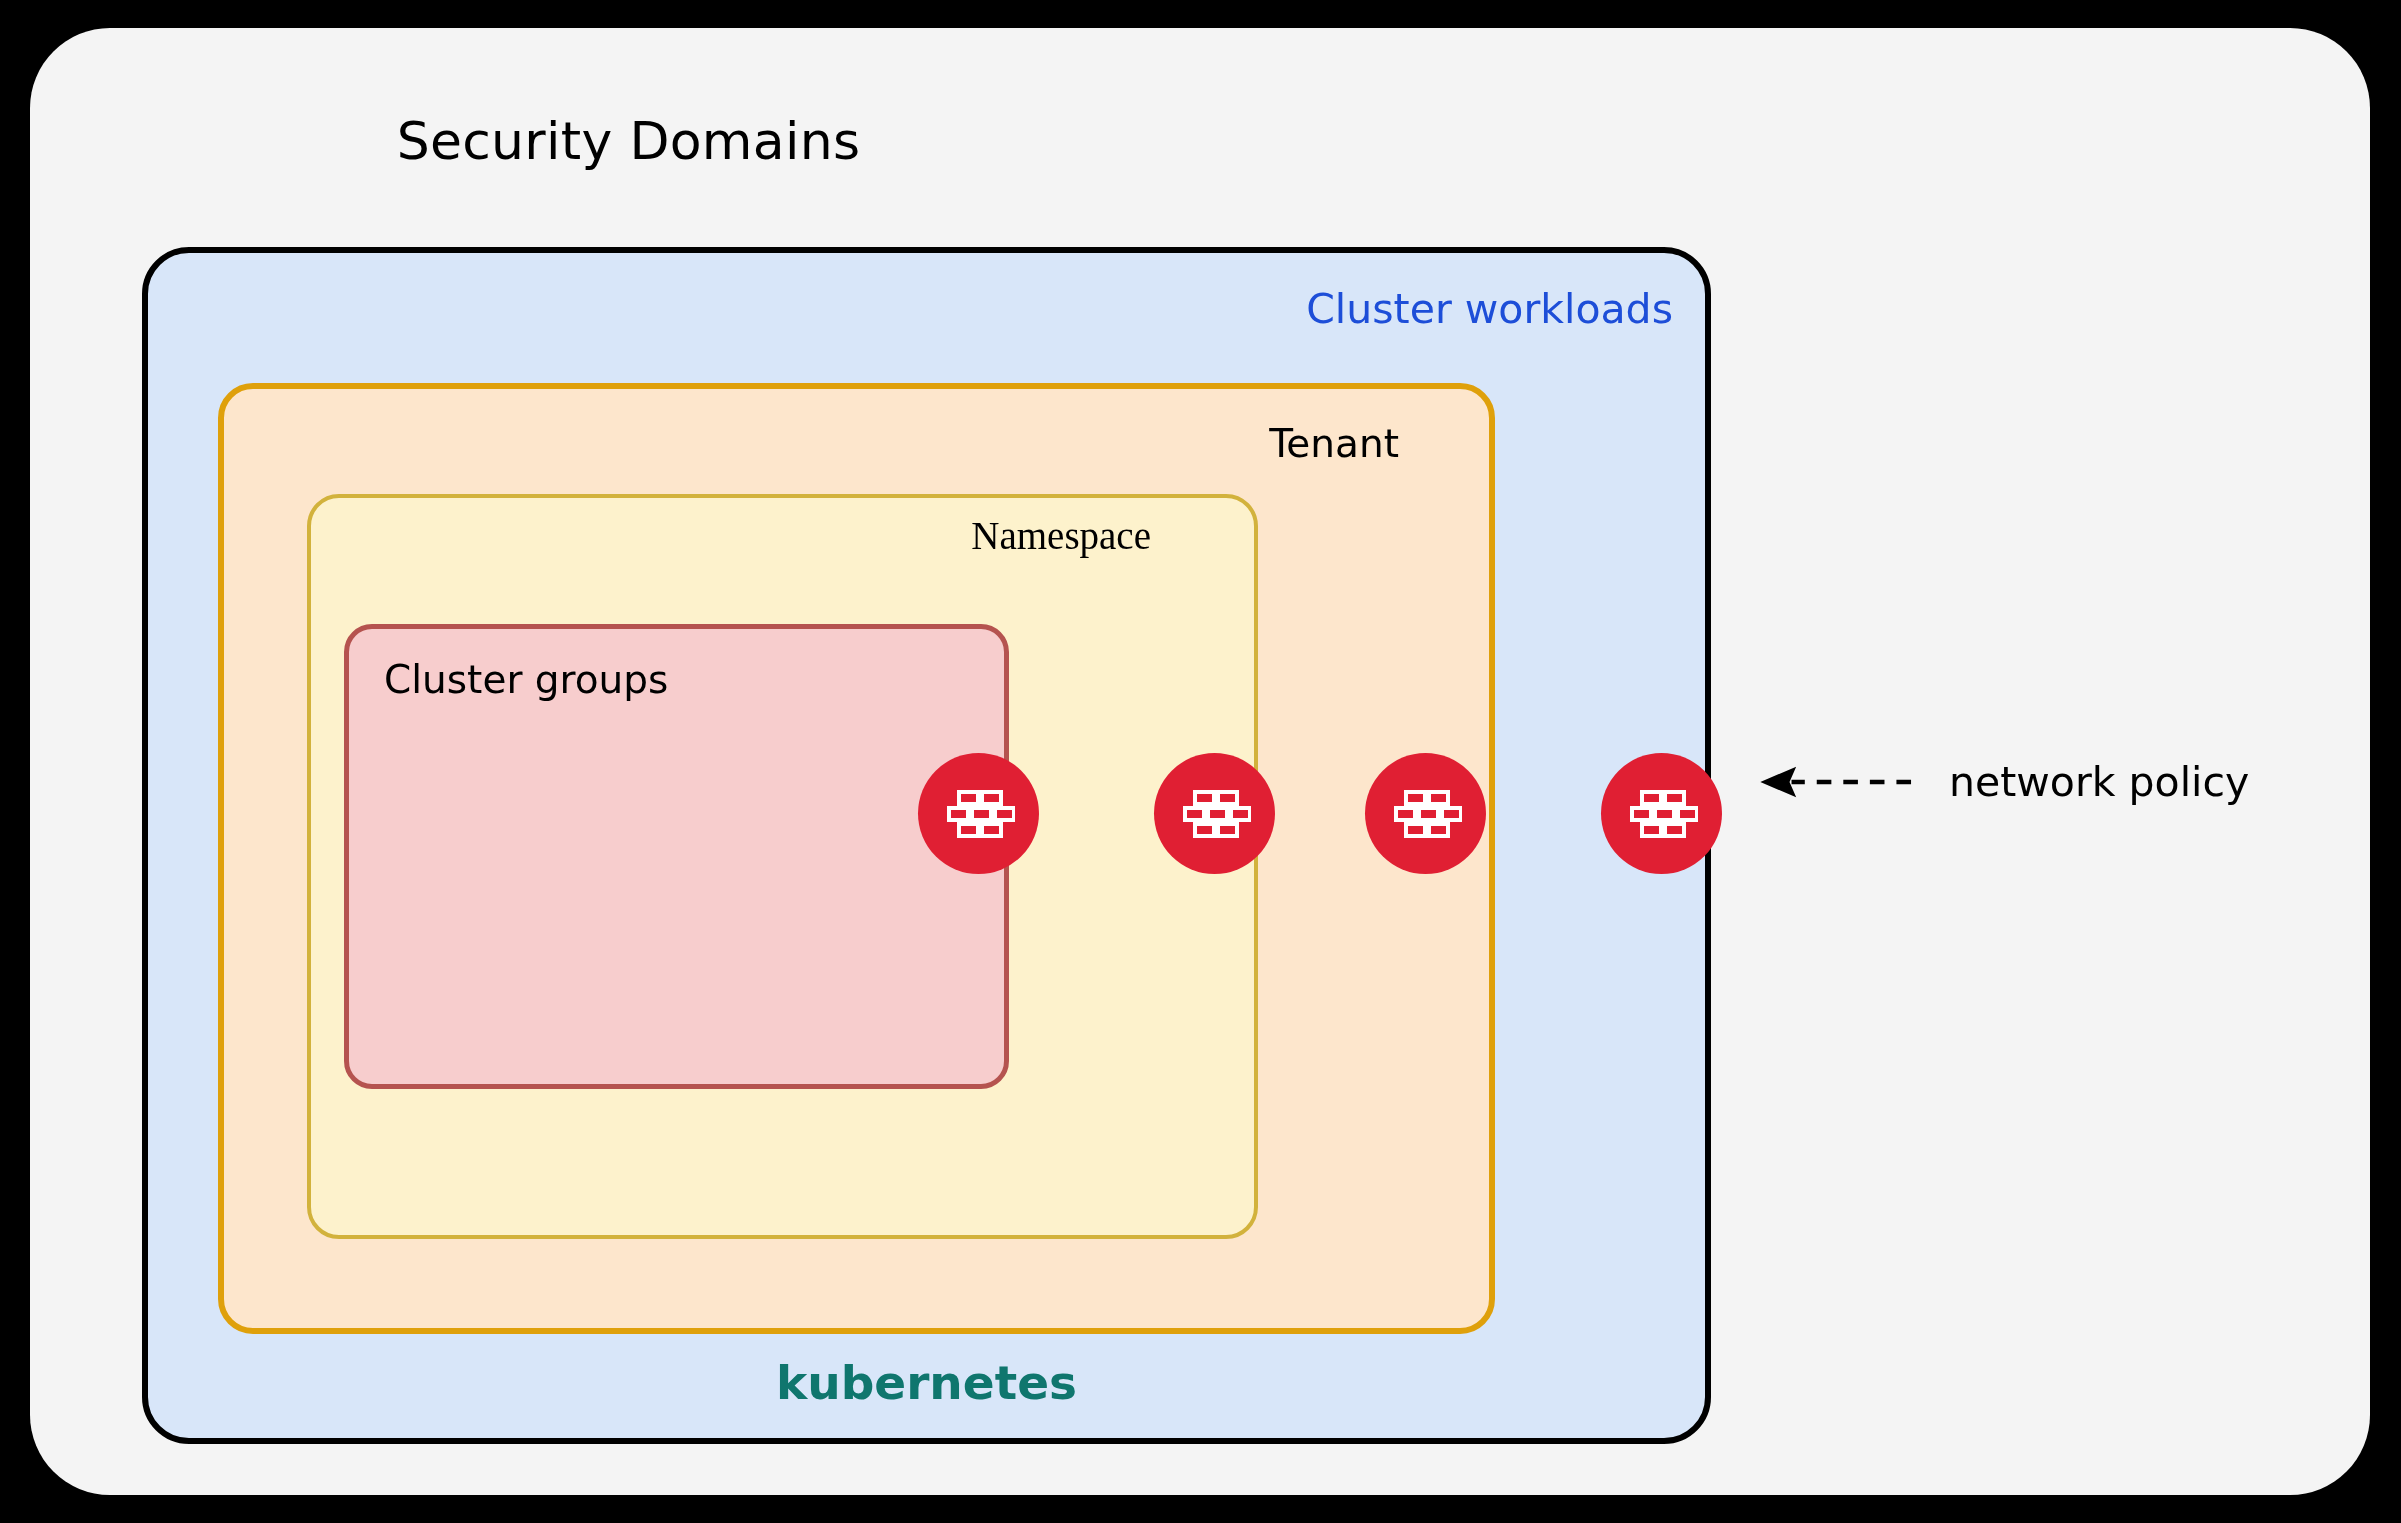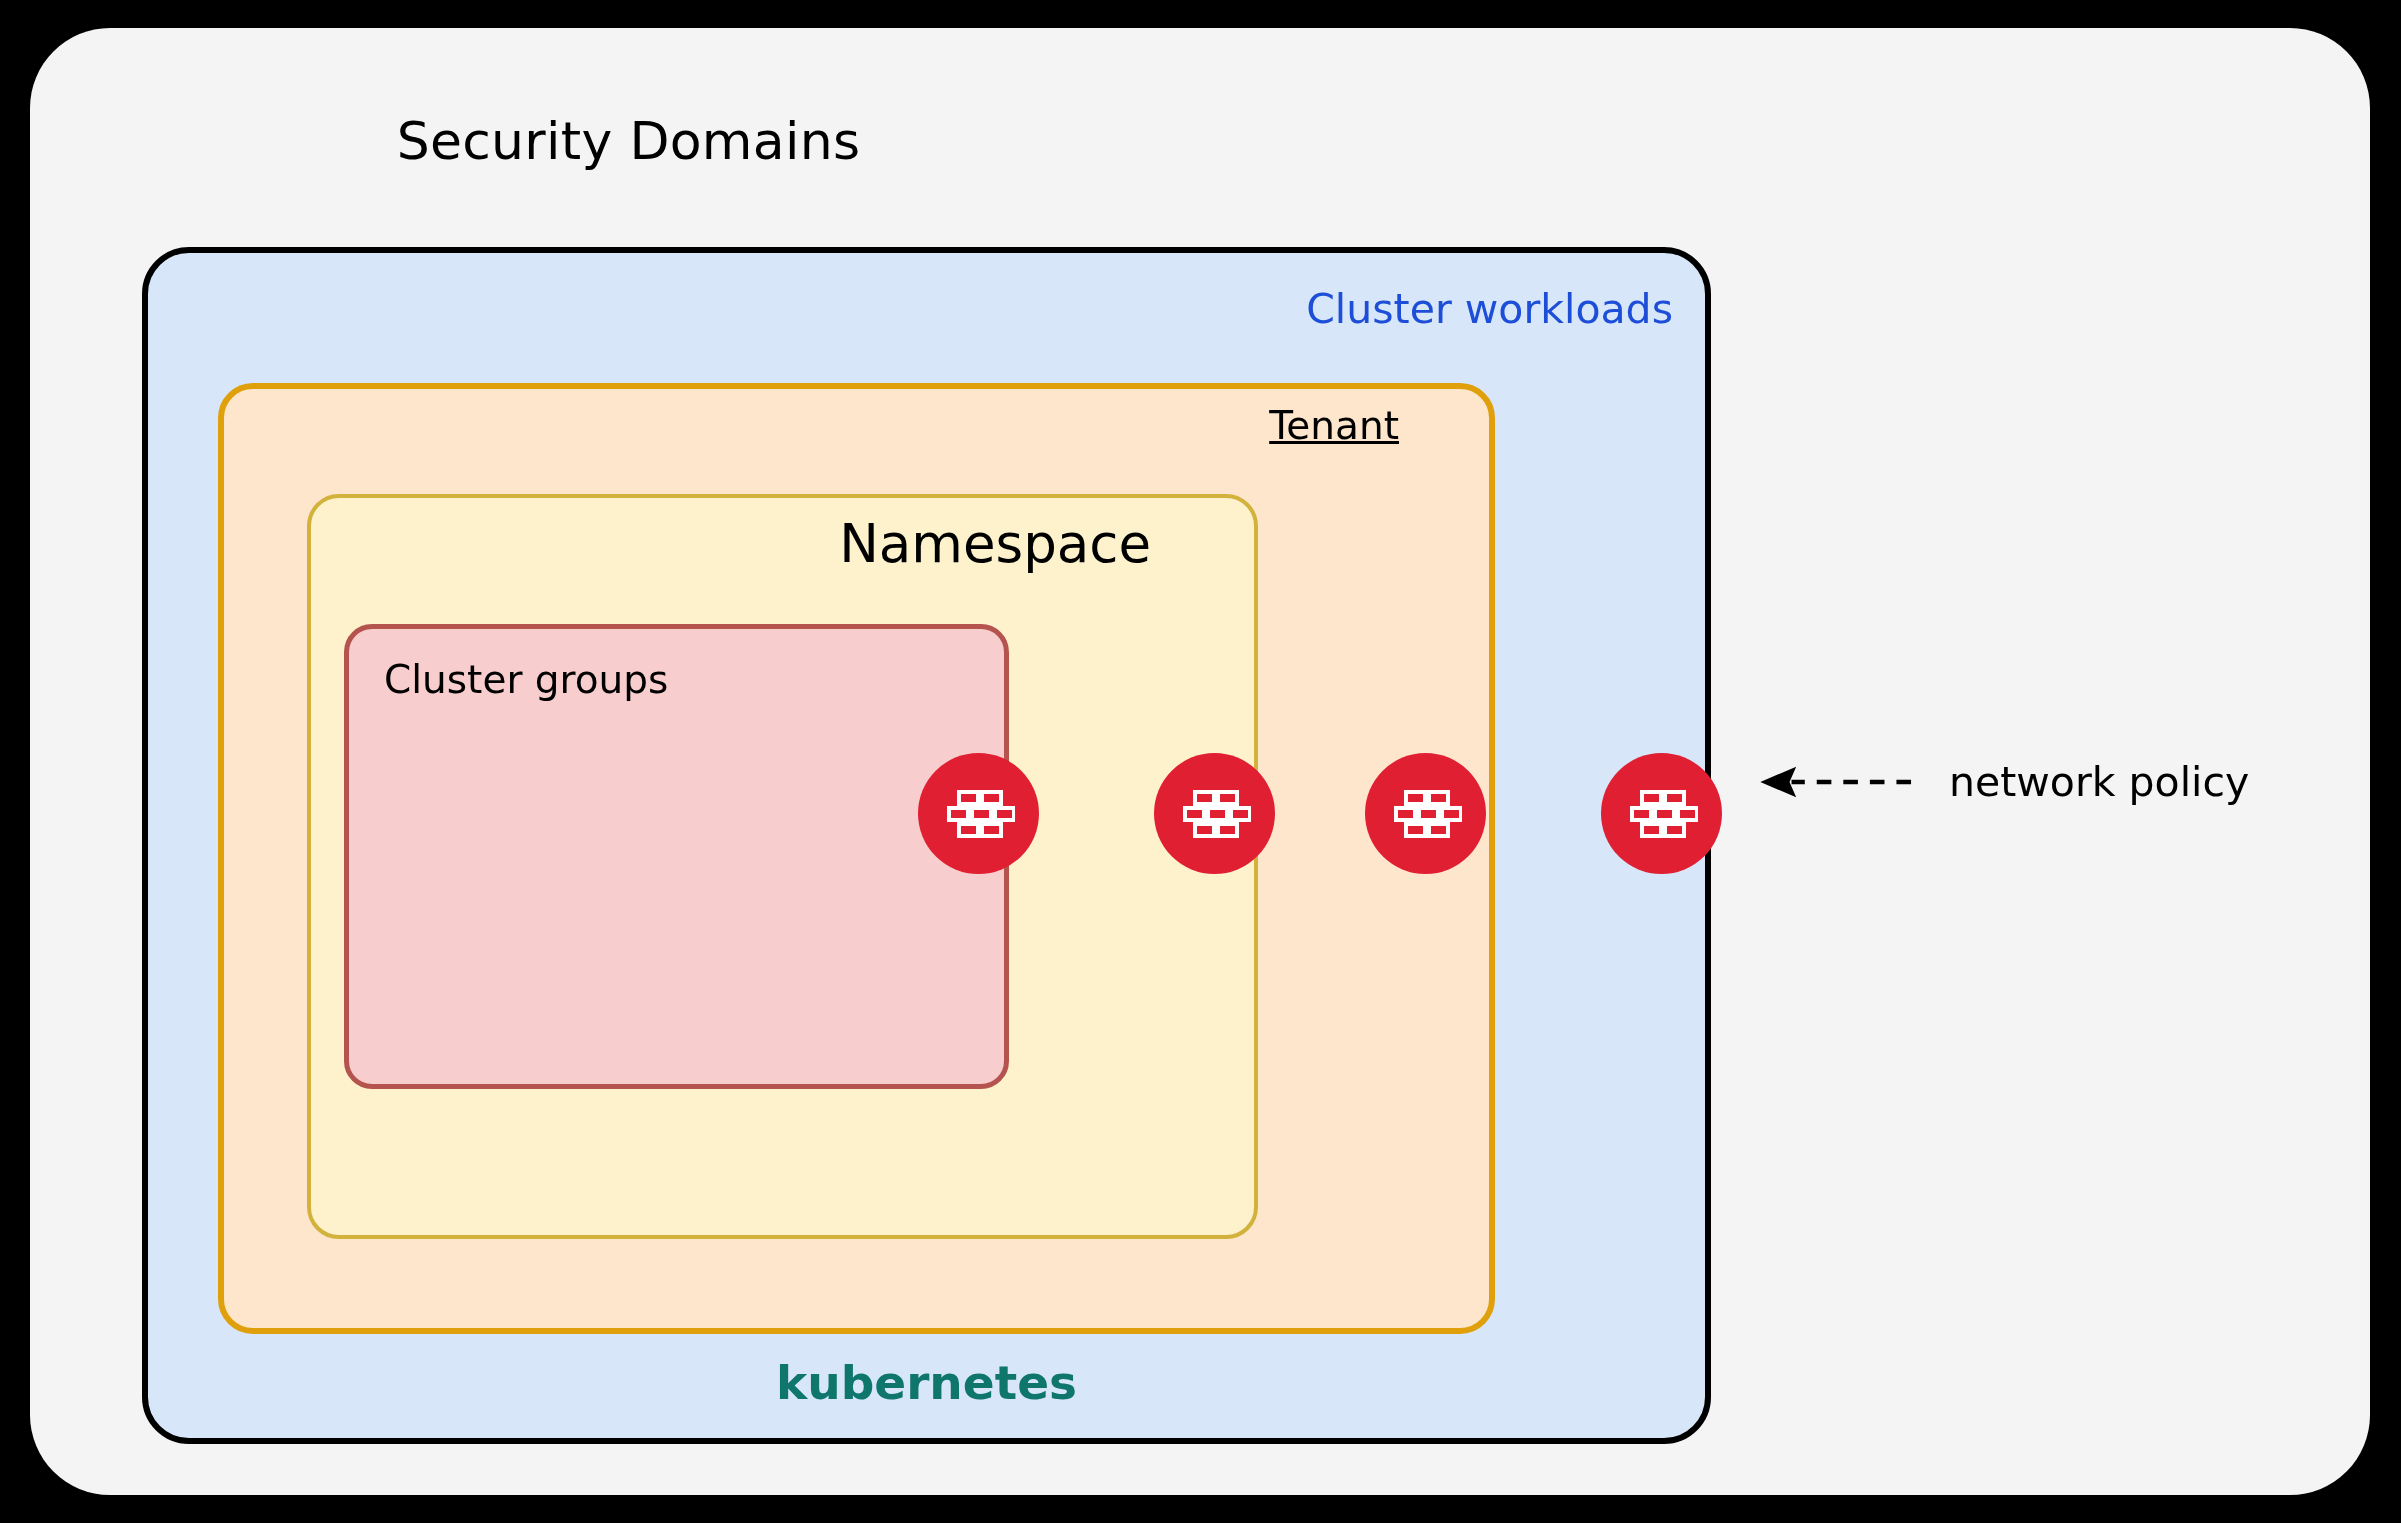--- a/index.html
+++ b/index.html
@@ -51,40 +51,40 @@
   .panel-tenant{
     position:absolute;
     left:70px; top:130px; width:1277px; height:951px;
     background:#FDE6CC;
     border:6px solid #DFA00B;
     border-radius:35px;
     box-sizing:border-box;
   }
   .title-tenant{
     position:absolute;
-    right:90px; top:14px;
+    right:90px; top:32px;
     font-size:39px;
     color:#000000;
-    text-decoration:underline;
   }
 
   
   .panel-namespace{
     position:absolute;
     left:83px; top:105px; width:951px; height:745px;
     background:#FDF2CC;
     border:4.7px solid #D2B23C;
     border-radius:32px;
     box-sizing:border-box;
   }
   .title-namespace{
     position:absolute;
     right:103px; top:14.6px;
-    font-size:53px;
-    color:#000000;
+    font-size:39px;
+    color:#000000;
+    font-family:Liberation Serif, serif;
   }
 
   
   .panel-endpoints{
     position:absolute;
     left:33px; top:126px; width:665px; height:465px;
     background:#F7CDCD;
     border:5.3px solid #B5534F;
     border-radius:28px;
     box-sizing:border-box;

